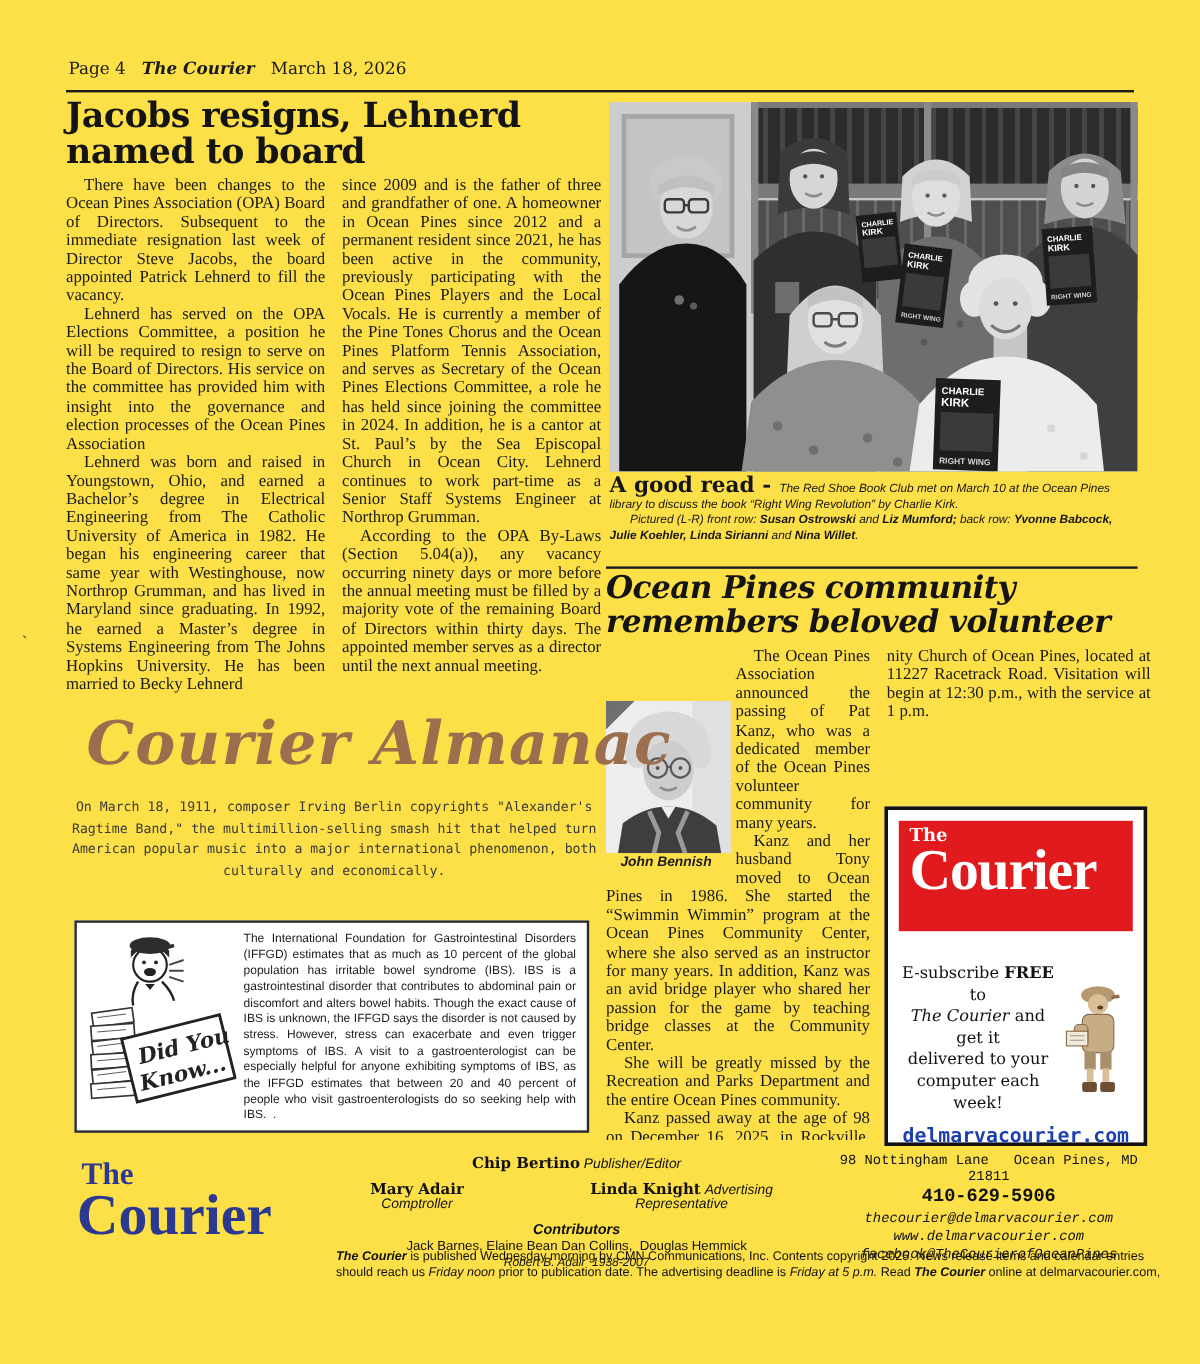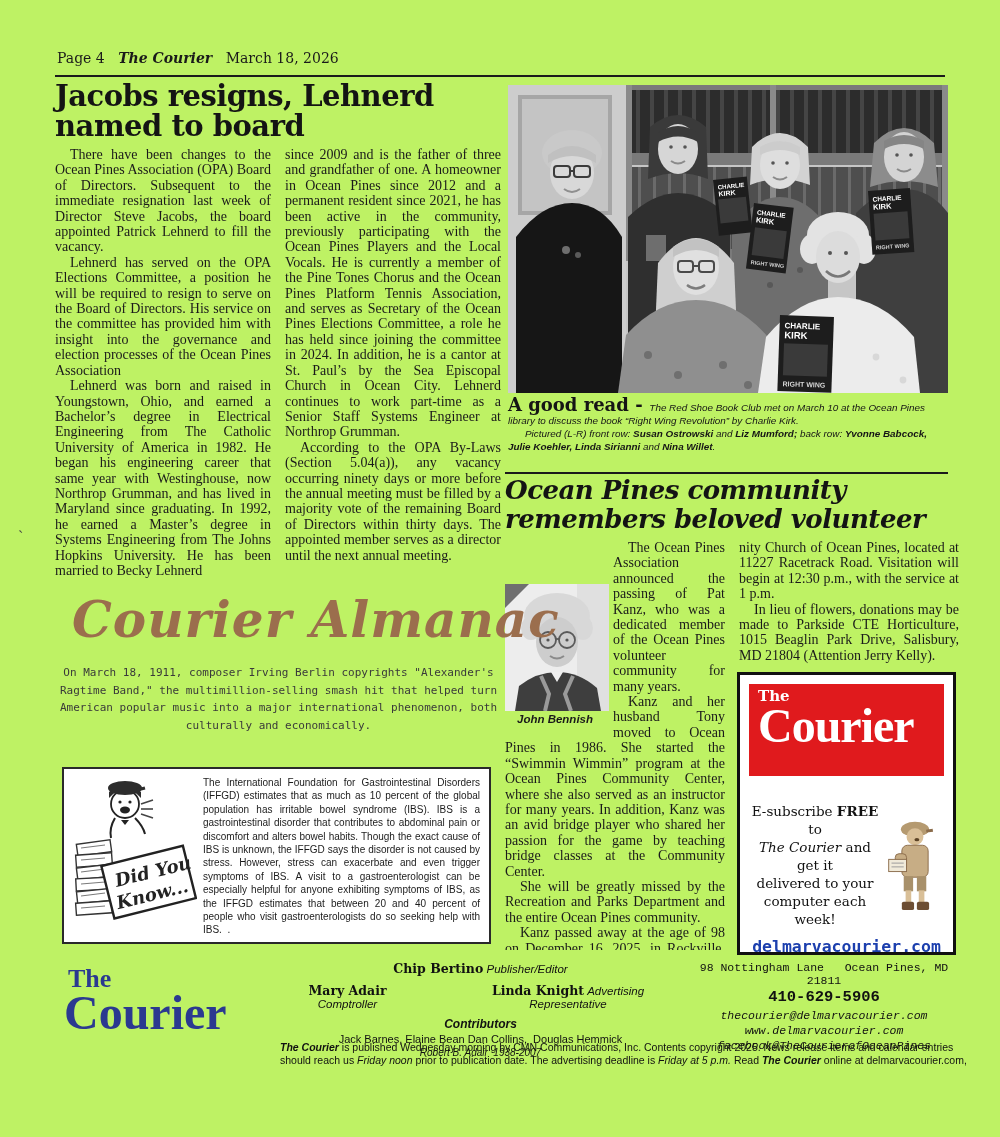--- a/index.html
+++ b/index.html
@@ -1,17 +1,17 @@
 <!DOCTYPE html>
 <html><head>
 <meta charset="utf-8">
 <style>
   html,body { margin:0; padding:0; background:#ffffff; }
   * { box-sizing:border-box; }
-  .page { position:relative; width:1000px; height:1137px; background:#bef264; overflow:hidden;
+  .page { position:relative; width:1000px; height:1137px; background:#fde047; overflow:hidden;
           font-family:"Liberation Serif", serif; color:#1a1a1a; }
 
   
   .masthead { position:absolute; left:57px; top:50px; font-family:"DejaVu Serif", serif; font-size:14px; white-space:nowrap; }
   .ph-title { font-weight:bold; font-style:italic; margin-left:9px; }
   .ph-date  { margin-left:9px; }
   .rule-top { position:absolute; left:55px; top:75px; width:890px; height:2px; background:#1b1b1b; }
 
   
   .headline1 { position:absolute; left:55px; top:81px; width:440px; margin:0;
@@ -275,21 +275,20 @@
         </svg>
         <figcaption>John Bennish</figcaption>
       </figure>
       <p class="artp">The Ocean Pines Association announced the passing of Pat Kanz, who was a dedicated member of the Ocean Pines volunteer community for many years.</p>
       <p class="artp">Kanz and her husband Tony moved to Ocean Pines in 1986. She started the “Swimmin Wimmin” program at the Ocean Pines Community Center, where she also served as an instructor for many years. In addition, Kanz was an avid bridge player who shared her passion for the game by teaching bridge classes at the Community Center.</p>
       <p class="artp">She will be greatly missed by the Recreation and Parks Department and the entire Ocean Pines community.</p>
       <p class="artp">Kanz passed away at the age of 98 on December 16, 2025, in Rockville, Maryland. A memorial service will be held on Saturday, April 11, at Commu-</p>
     </div>
     <div class="art2col">
       <p class="artp cont">nity Church of Ocean Pines, located at 11227 Racetrack Road. Visitation will begin at 12:30 p.m., with the service at 1 p.m.</p>
-      <p class="artp">In lieu of flowers, donations may be made to Parkside CTE Horticulture, 1015 Beaglin Park Drive, Salisbury, MD 21804 (Attention Jerry Kelly).</p>
     </div>
   </div>
 
   <div class="almanac-title">Courier Almanac</div>
   <p class="almanac-text">On March 18, 1911, composer Irving Berlin copyrights "Alexander's Ragtime Band," the multimillion-selling smash hit that helped turn American popular music into a major international phenomenon, both culturally and economically.</p>
 
   <div class="dyk-box">
     <svg class="dyk-art" viewBox="0 0 124 152">
 
       <g stroke="#333" stroke-width="1.4" fill="#fff">

